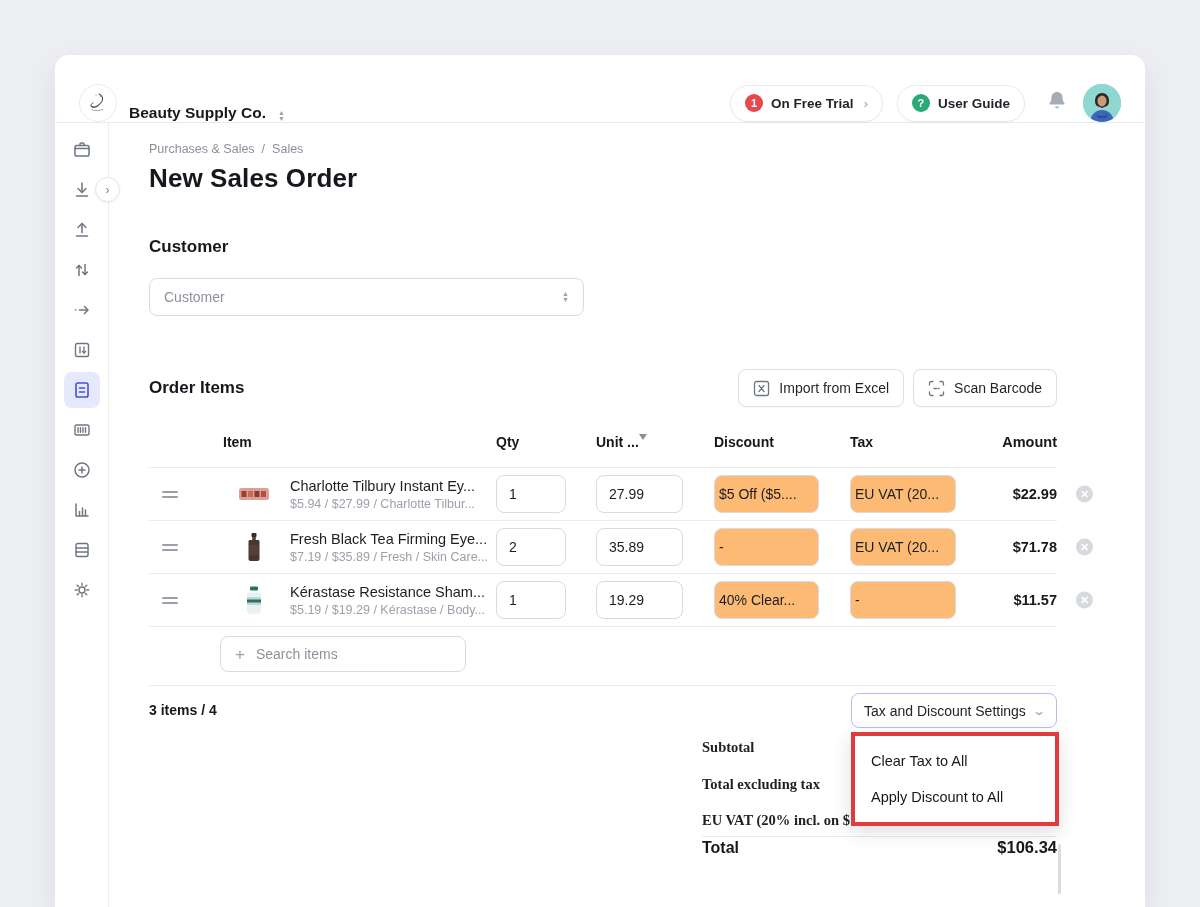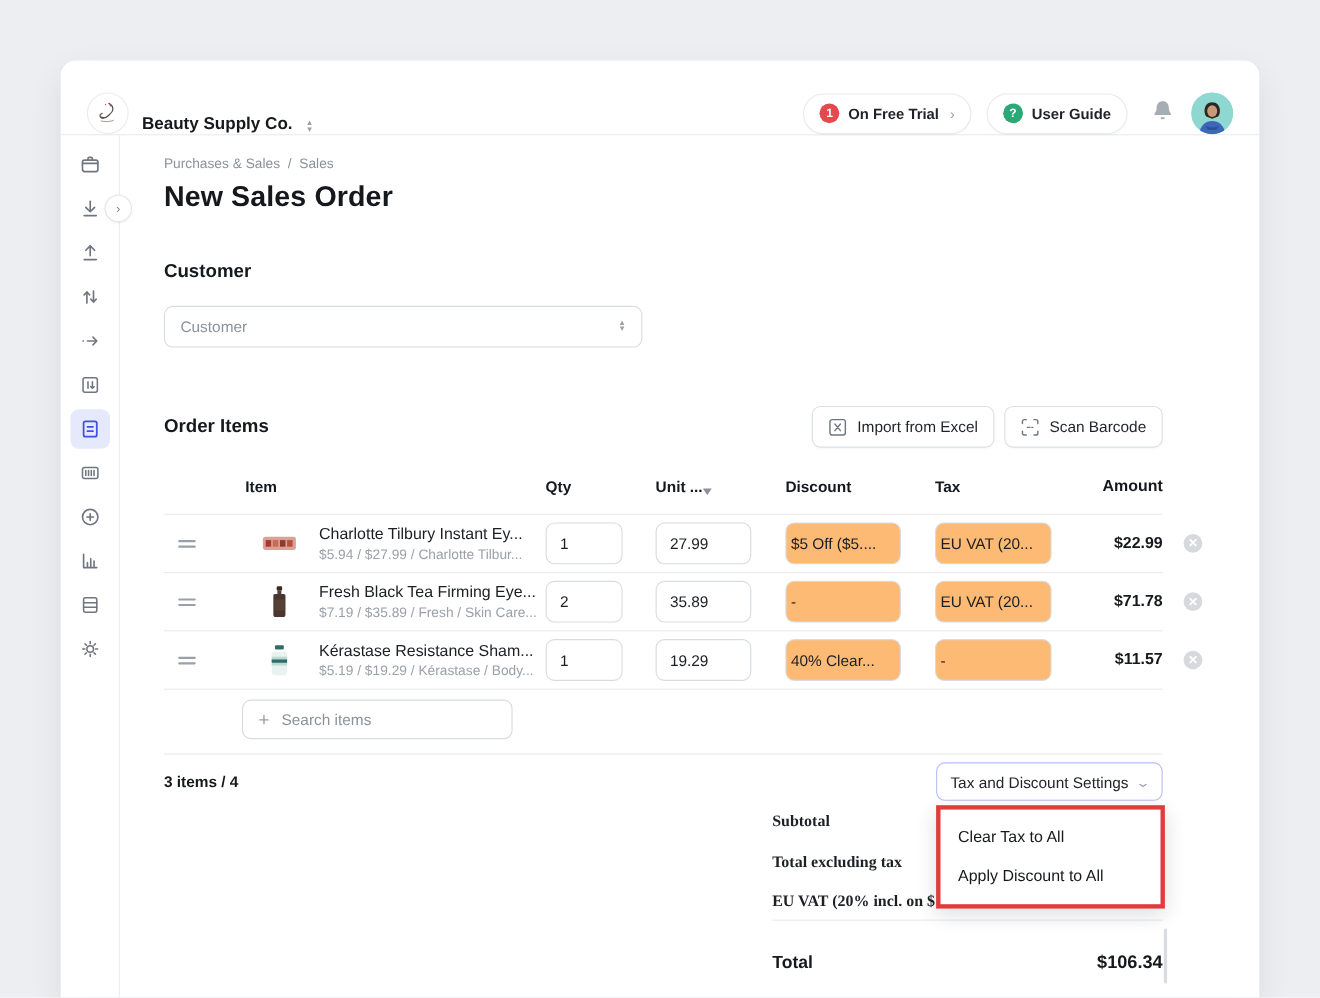--- a/index.html
+++ b/index.html
@@ -89,21 +89,21 @@
     cursor:pointer; box-shadow:0 1px 2px rgba(16,24,40,.03);
   }
   .grid-row {
     display:grid;
     grid-template-columns:88px 259px 70px 30px 87px 31px 105px 31px 106px 1fr;
     align-items:center;
   }
   .thead { margin-top:27px; padding-bottom:17px; border-bottom:1px solid #e8eaec; }
   .th { font-size:14px; font-weight:700; color:#15181c; }
   .th-item { grid-column:1 / 3; padding-left:74px; }
-  .th-unit { display:flex; align-items:flex-end; gap:0; }
+  .th-unit { display:flex; align-items:flex-start; gap:0; }
   .tri-down { width:0; height:0; border-left:4.5px solid transparent; border-right:4.5px solid transparent; border-top:6px solid #8b9098; }
   .item-row { height:53px; border-bottom:1px solid #e8eaec; position:relative; }
   .drag-handle { padding-left:13px; color:#9aa0a8; cursor:grab; width:40px; }
   .drag-handle div { width:16px; height:2px; background:#9aa0a8; border-radius:1px; margin:3px 0; }
   .item-cell { display:flex; align-items:center; gap:19px; min-width:0; }
   .thumb { width:34px; height:34px; flex:0 0 auto; display:flex; align-items:center; justify-content:center; }
   .item-name { font-size:14.5px; color:#1b1e23; white-space:nowrap; overflow:hidden; }
   .item-details { font-size:12.5px; color:#9ba1aa; margin-top:3px; white-space:nowrap; overflow:hidden; }
   .cell-input {
     width:100%; height:38px; border:1px solid #d8dbdf; border-radius:8px; padding:0 12px;
@@ -133,21 +133,21 @@
   .settings-btn {
     position:absolute; right:0; top:7px; width:206px; height:35px;
     border:1.5px solid #b7bdf2; border-radius:8px; background:#fff;
     display:flex; align-items:center; justify-content:space-between; padding:0 12px;
     font-size:14px; color:#22252b; cursor:pointer;
   }
   .settings-btn .chev-down { color:#9aa3b8; font-size:12px; transform:scaleX(1.4); }
   .sum-label { position:absolute; left:553px; font-size:14.5px; font-weight:600; color:#1d2025; white-space:nowrap;font-family:Liberation Serif, serif; }
   .total-row {
     position:absolute; left:553px; right:0; top:150px; border-top:1px solid #e8eaec;
-    padding-top:29px; display:flex; justify-content:space-between; align-items:baseline;
+    padding-top:1px; display:flex; justify-content:space-between; align-items:baseline;
   }
   .total-label { font-size:16px; font-weight:700; color:#15181c; }
   .total-value { font-size:16.5px; font-weight:700; color:#15181c; }
   .dropdown {
     position:absolute; right:-2px; top:46px; width:208px; z-index:3;
     background:#fff; border:4px solid #e13c3c; box-shadow:0 6px 18px rgba(16,24,40,.14);
     padding:7px 0;
   }
   .menu-item {
     height:36px; display:flex; align-items:center; padding:0 16px;

